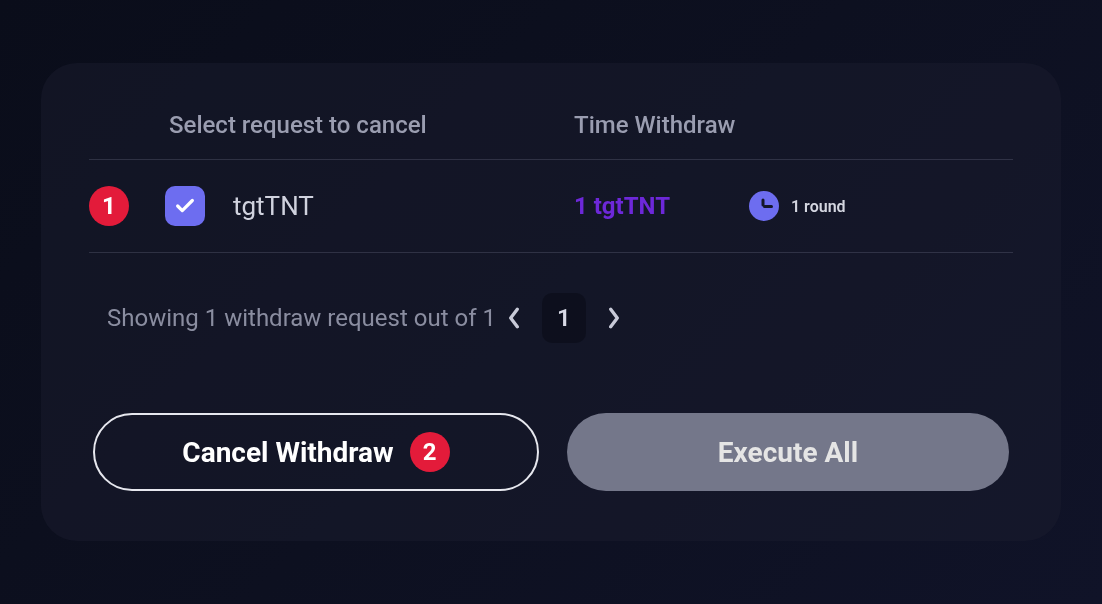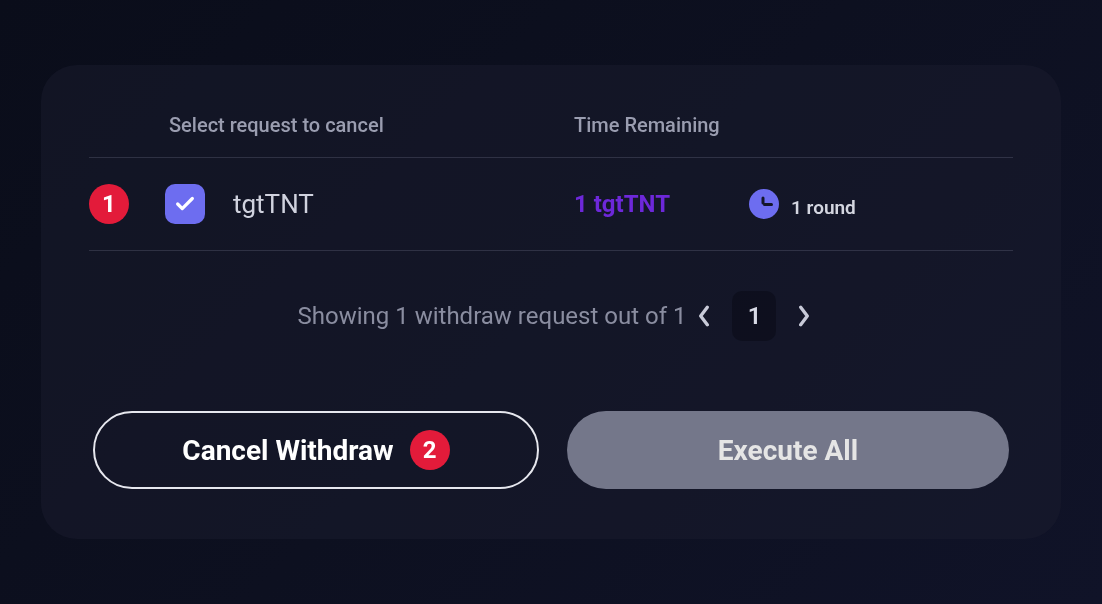--- a/index.html
+++ b/index.html
@@ -19,21 +19,21 @@
     background: rgba(25, 28, 45, 0.5);
     border-radius: 36px;
     padding: 48px 48px 50px 48px;
     position: relative;
   }
   .table-header {
     display: flex;
     align-items: center;
     padding: 0 0 20px 80px;
     border-bottom: 1px solid rgba(130, 135, 160, 0.25);
-    font-size: 20px;
+    font-size: 24px;
     font-weight: 500;
     color: #9a9db0;
   }
   .col-select { flex: 0 0 405px; }
   .col-amount { flex: 0 0 175px; }
   .col-time   { flex: 1; }
   .table-row {
     display: flex;
     align-items: center;
     padding: 26px 0 26px 0;
@@ -79,23 +79,23 @@
   }
   .amount-cell {
     flex: 0 0 175px;
     font-size: 24px;
     font-weight: 700;
     color: #6d28d9;
   }
   .time-cell {
     flex: 1;
     display: flex;
-    align-items: flex-end;
+    align-items: center;
     gap: 12px;
-    font-size: 19px;
+    font-size: 16px;
     font-weight: 600;
     color: #d4d6e0;
   }
   .clock-icon {
     width: 30px;
     height: 30px;
     border-radius: 50%;
     background: #6d6df0;
     position: relative;
     flex-shrink: 0;
@@ -113,21 +113,21 @@
     width: 8px; height: 3px; border-radius: 2px;
     transform: translate(-1px,-1px) rotate(-90deg);
   }
   .clock-icon::after {
     width: 10px; height: 3px; border-radius: 2px;
     transform: translate(-1px,-1px) rotate(0deg);
   }
   .pager-row {
     display: flex;
     align-items: center;
-    justify-content: center;
+    justify-content: flex-start;
     padding: 40px 0 0 18px;
     font-size: 24px;
     color: #8a8da0;
   }
   .pager {
     display: flex;
     align-items: center;
     gap: 10px;
   }
   .pager-btn {
@@ -176,21 +176,21 @@
     color: #e5e5e5;
   }
 </style>
 </head>
 <body>
 
 <div class="panel">
 
   <div class="table-header">
     <div class="col-select">Select request to cancel</div>
-    <div class="col-time">Time Remaining</div>
+    <div class="col-time">Time Withdraw</div>
   </div>
 
   <div class="table-row">
     <div class="row-left">
       <span class="annotation-badge">1</span>
       <span class="checkbox">
         <svg viewBox="0 0 24 24" fill="none" stroke="#fff" stroke-width="3.5" stroke-linecap="round" stroke-linejoin="round">
           <polyline points="4 12 9 17 20 6"></polyline>
         </svg>
       </span>

